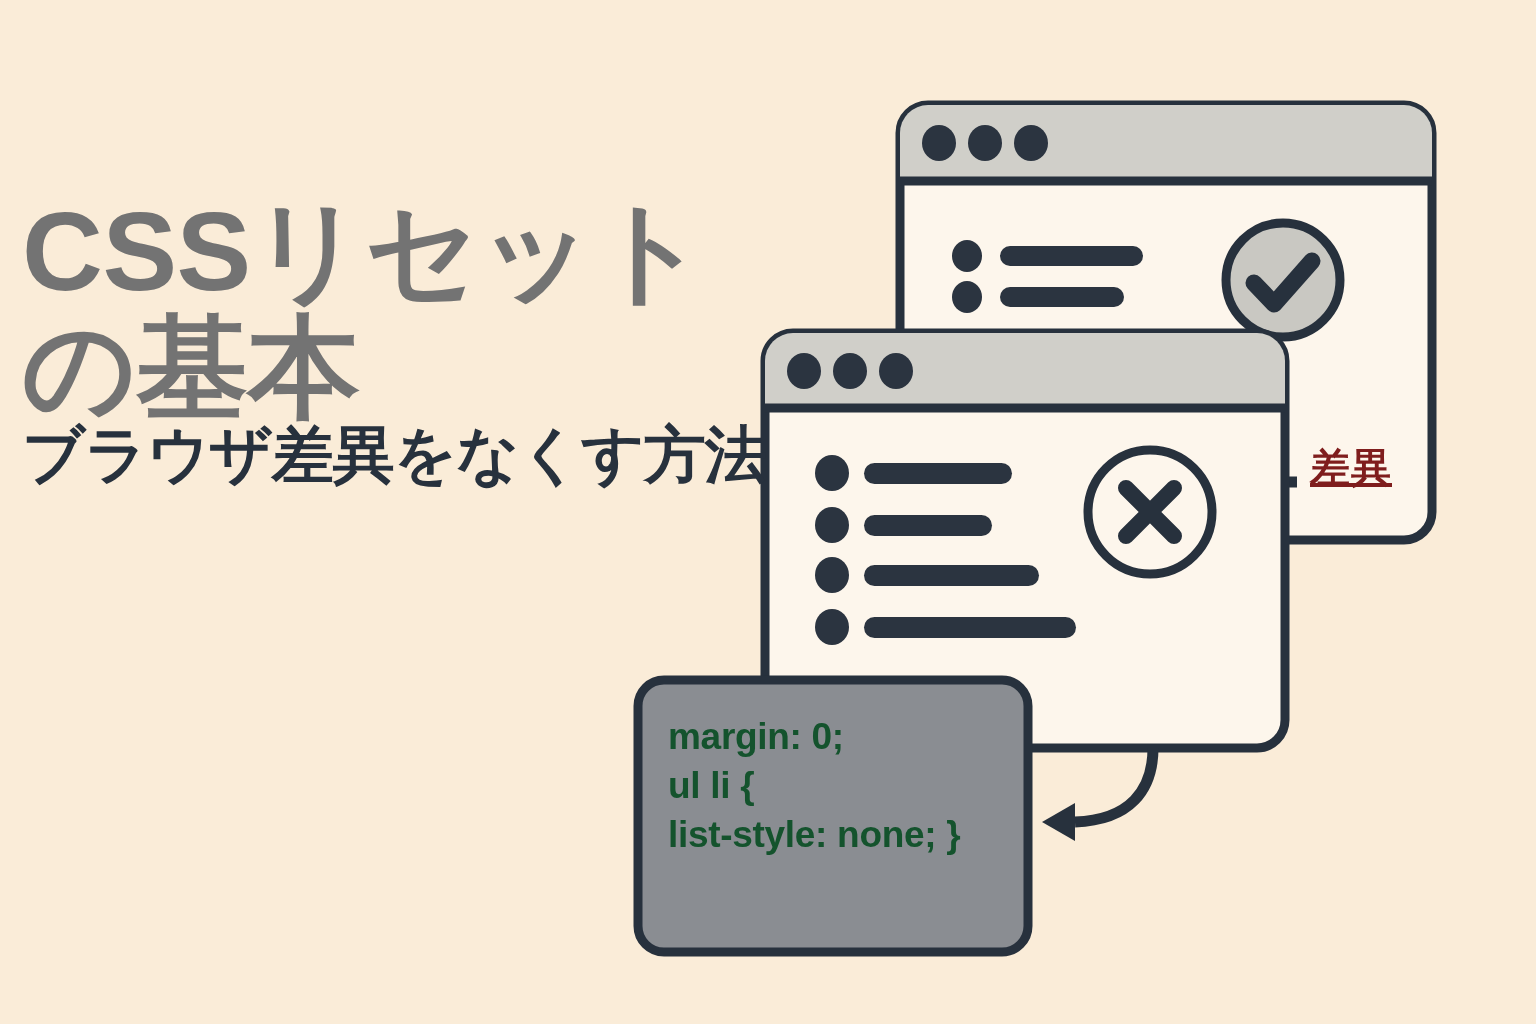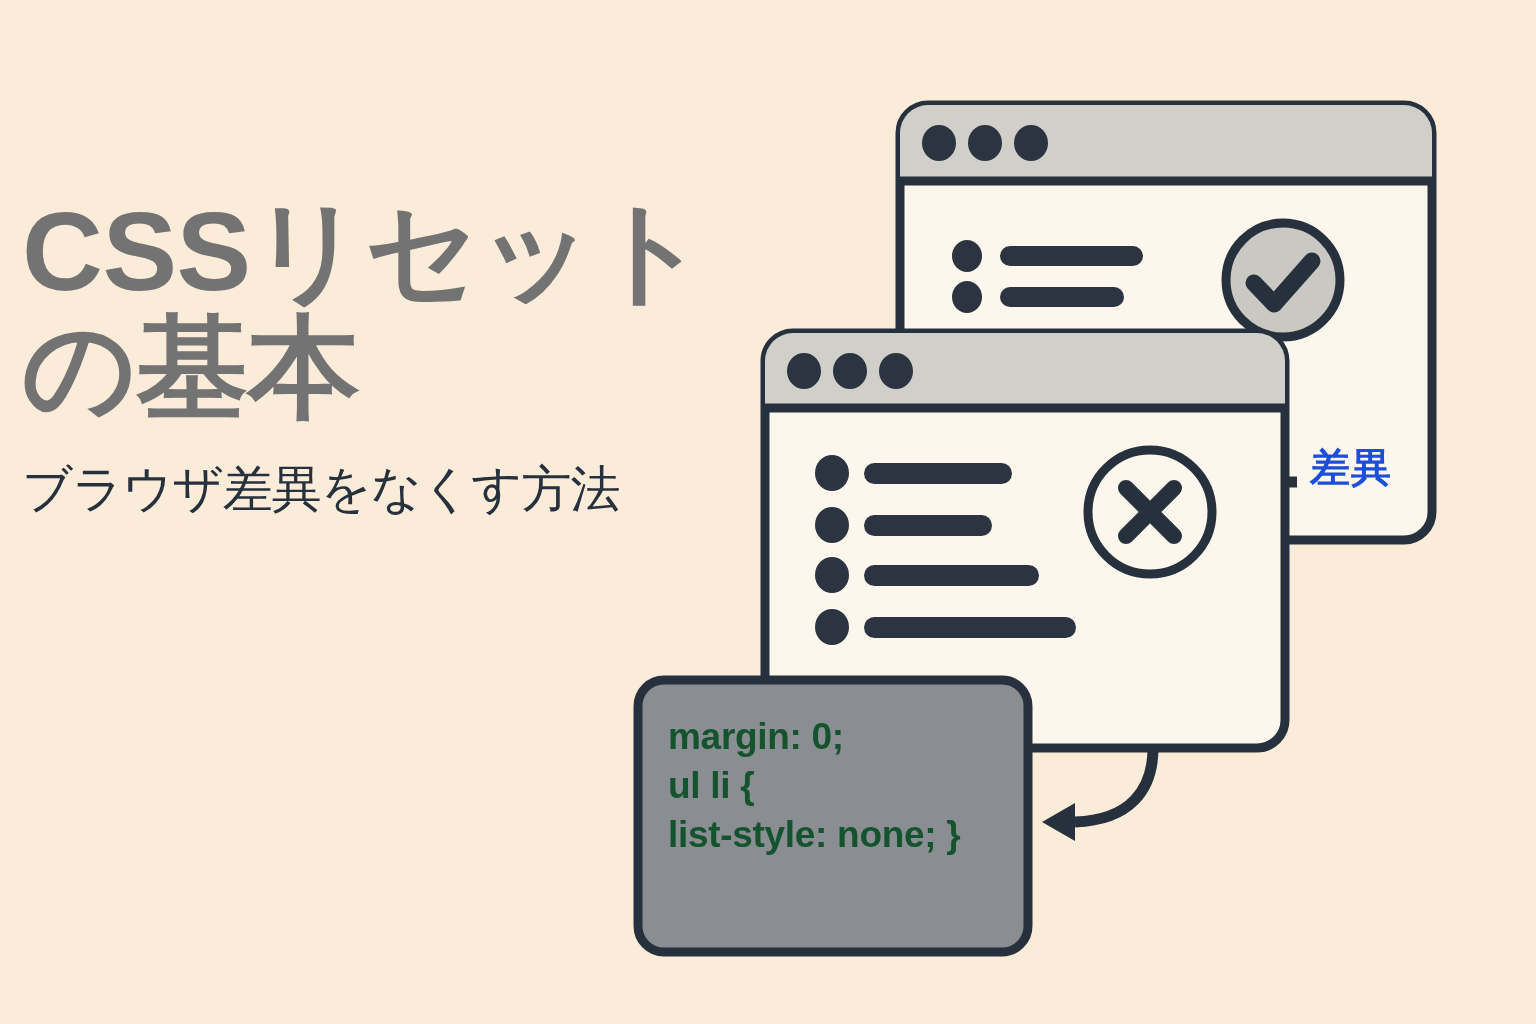--- a/index.html
+++ b/index.html
@@ -36,44 +36,44 @@
     white-space: nowrap;
   }
   #title-line-1 {
     font-size: 112px;
   }
   #title-line-2 {
     font-size: 112px;
     margin-top: 4px;
   }
   #subtitle {
-    margin-top: 40px;
-    font-size: 50px;
-    font-weight: 400;
+    font-size: 62px;
+    font-weight: 700;
     color: #27313d;
     letter-spacing: -1px;
     white-space: nowrap;
     line-height: 1.0;
   }
 
   
   #illustration {
     position: absolute;
     left: 0;
     top: 0;
     width: 1536px;
     height: 1024px;
   }
 
   
   .overlay-text {
     position: absolute;
-    color: #1d4ed8;
+    color: #7f1d1d;
     font-weight: 700;
     white-space: nowrap;
+    text-decoration: underline;
   }
   #diff-label {
     left: 1310px;
     top: 440px;
     font-size: 40px;
     letter-spacing: 1px;
   }
   #code-lines {
     position: absolute;
     left: 668px;

